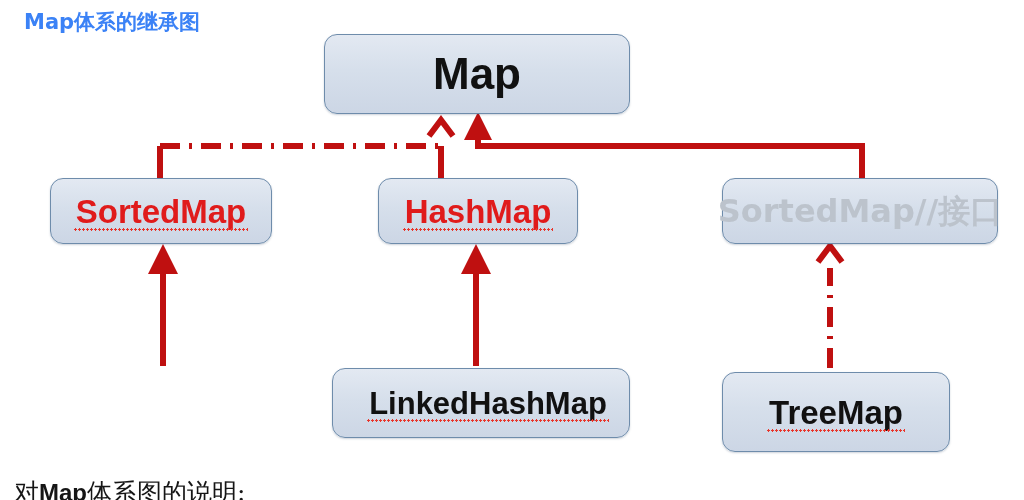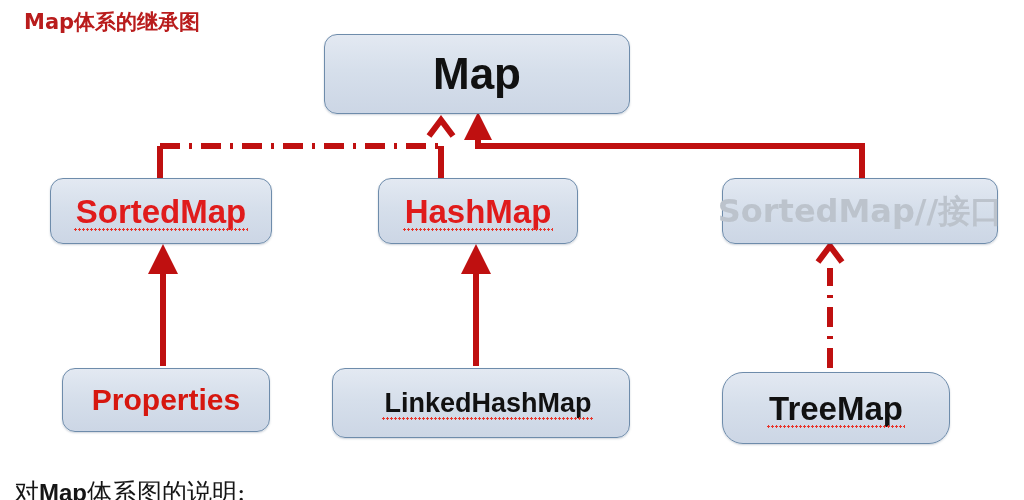--- a/index.html
+++ b/index.html
@@ -18,21 +18,21 @@
     overflow: hidden;
   }
 
   
   .diagram-title {
     position: absolute;
     left: 24px;
     top: 8px;
     font-size: 21px;
     font-weight: bold;
-    color: #b91c1c;
+    color: #3b82f6;
     letter-spacing: 0px;
     white-space: nowrap;
     font-family: "DejaVu Sans", "Liberation Sans", sans-serif;
   }
 
   
   .diagram-caption {
     position: absolute;
     left: 14px;
     top: 476px;
@@ -167,29 +167,26 @@
   </div>
 
   <div class="node" style="left:378px; top:178px; width:200px; height:66px;">
     <span class="node-label red squiggle" style="font-size:33px;">HashMap</span>
   </div>
 
   <div class="node" style="left:722px; top:178px; width:276px; height:66px;">
     <span class="node-label gray" style="font-size:32px; font-family:'DejaVu Sans','Liberation Sans',sans-serif;">SortedMap//接口</span>
   </div>
 
-  <div class="node" style="left:62px; top:368px; width:208px; height:64px;">
-    <span class="node-label red-dark" style="font-size:30px;">Properties</span>
+
+  <div class="node" style="left:332px; top:368px; width:298px; height:70px;">
+    <span class="node-label black squiggle" style="font-size:31px;margin-left:14px;">LinkedHashMap</span>
   </div>
 
-  <div class="node" style="left:332px; top:368px; width:298px; height:70px;">
-    <span class="node-label black squiggle" style="font-size:27px;margin-left:14px;">LinkedHashMap</span>
-  </div>
-
-  <div class="node" style="left:722px; top:372px; width:228px; height:72px;border-radius:21px;">
+  <div class="node" style="left:722px; top:372px; width:228px; height:80px;">
     <span class="node-label black squiggle" style="font-size:33px;">TreeMap</span>
   </div>
 
   <div class="diagram-caption">
     <span>对</span><span class="mono-word">Map</span><span>体系图的说明:</span>
   </div>
 
 </div>
 
 </body></html>

